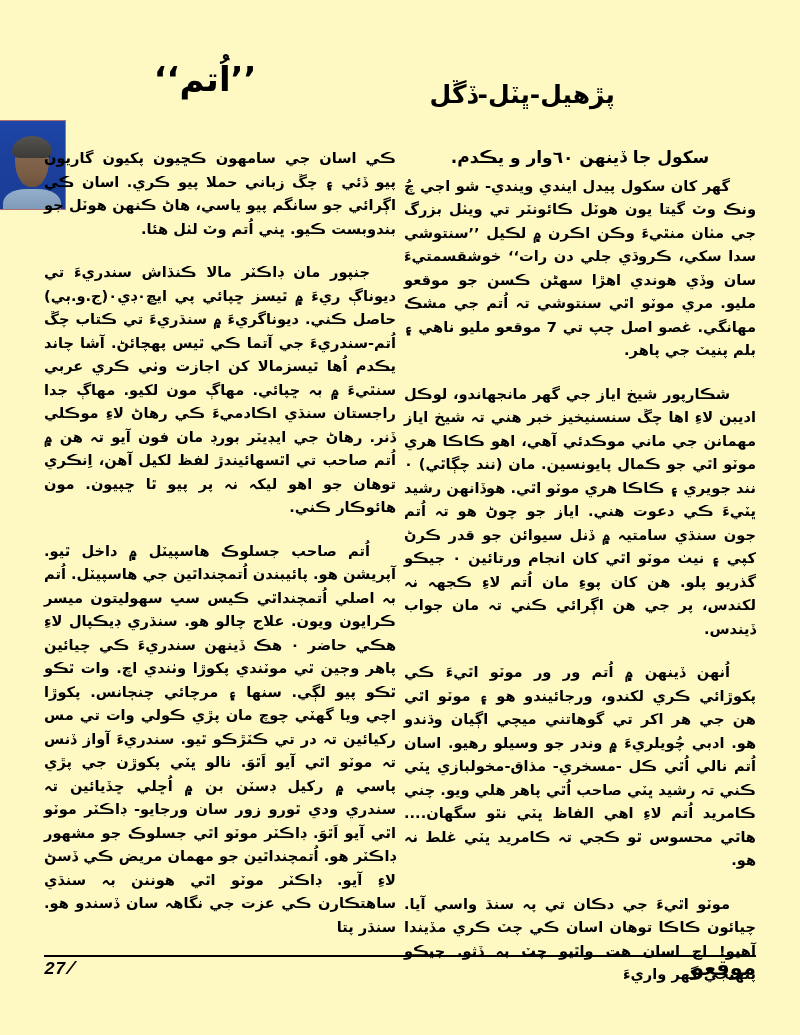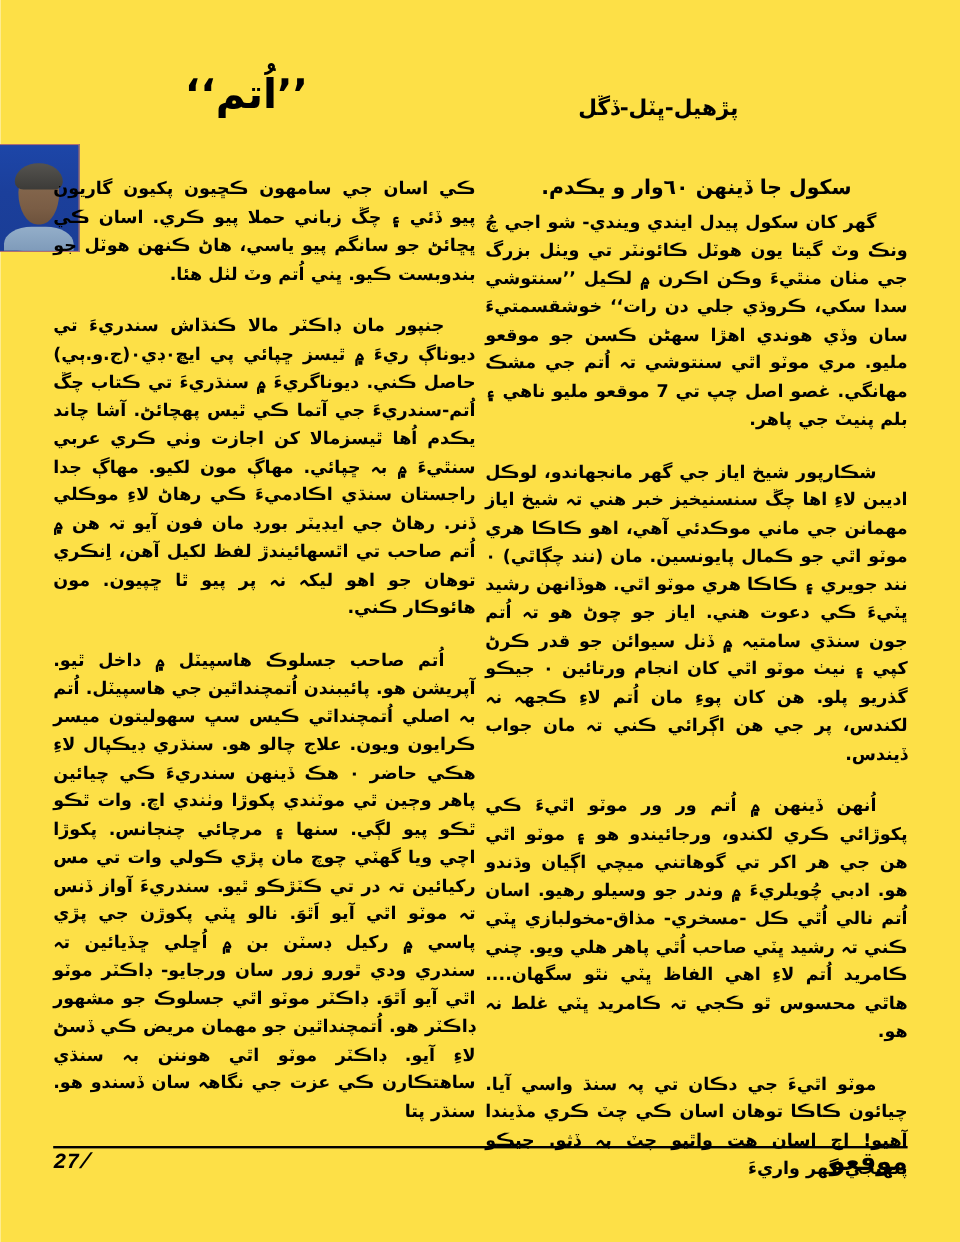--- a/index.html
+++ b/index.html
@@ -13,21 +13,21 @@
     height: 1035px;
     position: relative;
     font-family: "DejaVu Sans", "Liberation Sans", sans-serif;
     color: #000000;
     overflow: hidden;
   }
 
   .page {
     position: absolute;
     inset: 0;
-    background: #fde047;
+    background: #fef9c3;
   }
 
   
   .masthead {
     position: absolute;
     top: 52px;
     left: 40px;
     right: 40px;
     height: 130px;
   }
@@ -44,21 +44,21 @@
     font-weight: 700;
     line-height: 1.25;
     letter-spacing: 0px;
   }
 
   .byline {
     position: absolute;
     top: 28px;
     right: 145px;
     direction: rtl;
-    font-size: 18px;
+    font-size: 25px;
     font-weight: 700;
     white-space: nowrap;
   }
 
   
   .portrait-frame {
     position: absolute;
     top: 68px;
     right: 694px; 
     width: 66px;
@@ -217,21 +217,21 @@
 
     <div class="col col-right">
       <div class="section-head">سکول جا ڏينهن ٦٠وار و يڪدم.</div>
       <p>گهر کان سکول پيدل ايندي ويندي- شو اجي چُ ونڪ وٽ گيتا يون هوٽل ڪائونٽر تي ويٺل بزرگ جي مٺان منٿيءَ وڪن اڪرن ۾ لڪيل ’’سنتوشي سدا سکي، ڪروڌي جلي دن رات‘‘ خوشقسمتيءَ سان وڏي هوندي اهڙا سهڻن ڪسن جو موقعو مليو. مري موٽو اٿي سنتوشي تہ اُتم جي مشڪ مهانگي. غصو اصل چپ تي 7 موقعو مليو ناهي ۽ بلم پنيٽ جي پاهر.</p>
       <p>شڪارپور شيخ اياز جي گهر مانجهاندو، لوڪل اديبن لاءِ اها چڱ سنسنيخيز خبر هني تہ شيخ اياز مهمانن جي ماني موڪدئي آهي، اهو ڪاڪا هري موٽو اٿي جو ڪمال پايونسين. مان (نند چڳاٿي) ۰ نند جويري ۽ ڪاڪا هري موٽو اٿي. هوڏانهن رشيد ڀٽيءَ ڪي دعوت هني. اياز جو چوڻ هو تہ اُتم جون سنڌي سامتيہ ۾ ڏنل سيوائن جو قدر ڪرڻ کپي ۽ نيٺ موٽو اٿي کان انجام ورتائين ۰ جيڪو گذريو پلو. هن کان پوءِ مان اُتم لاءِ ڪجهہ نہ لکندس، پر جي هن اڳرائي ڪني تہ مان جواب ڏيندس.</p>
       <p>اُنهن ڏينهن ۾ اُتم ور ور موٽو اٿيءَ ڪي پکوڙائي ڪري لکندو، ورجائيندو هو ۽ موٽو اٿي هن جي هر اکر تي گوهاتني ميچي اڳيان وڌندو هو. ادبي چُويلريءَ ۾ وندر جو وسيلو رهيو. اسان اُتم نالي اُٿي ڪل -مسخري- مذاق-مخولبازي ڀٽي ڪني تہ رشيد ڀٽي صاحب اُٿي پاهر هلي ويو. چني ڪامريد اُتم لاءِ اهي الفاظ ڀٽي نٿو سگهان.... هاٿي محسوس ٿو ڪجي تہ ڪامريد ڀٽي غلط نہ هو.</p>
       <p>موٽو اٿيءَ جي دڪان تي پہ سنڌ واسي آيا. چيائون ڪاڪا توهان اسان ڪي چٽ ڪري مڏيندا آهيو! اڄ اسان هت واٿيو چٽ بہ ڏثو. جيڪو پنهنجي گهر واريءَ</p>
     </div>
 
     <div class="col col-left">
-      <p class="no-indent">ڪي اسان جي سامهون ڪڇيون پکيون گاريون پيو ڏئي ۽ چڱ زباني حملا پيو ڪري. اسان ڪي ڀڇائڻ جو سانگم پيو ياسي، هاڻ ڪنهن هوٽل جو بندوبست ڪيو. ڀني اُتم وٽ لٺل هئا.</p>
+      <p class="no-indent">ڪي اسان جي سامهون ڪڇيون پکيون گاريون پيو ڏئي ۽ چڱ زباني حملا پيو ڪري. اسان ڪي اڳرائي جو سانگم پيو ياسي، هاڻ ڪنهن هوٽل جو بندوبست ڪيو. ڀني اُتم وٽ لٺل هئا.</p>
       <p>جنپور مان ڊاڪٽر مالا ڪنڌاش سندريءَ تي ديوناڳ ريءَ ۾ ٿيسز ڇپائي پي ايڇ٠ڊي٠(ج.و.ٻي) حاصل ڪني. ديوناگريءَ ۾ سنڌريءَ تي ڪتاب چڱ اُتم-سندريءَ جي آتما ڪي ٿيس پهچائڻ. آشا چاند يڪدم اُها ٿيسزمالا کن اجازت وٺي ڪري عربي سنٿيءَ ۾ بہ ڇپائي. مهاڳ مون لکيو. مهاڳ جدا راجستان سنڌي اڪادميءَ ڪي رهاڻ لاءِ موڪلي ڏنر. رهاڻ جي ايڊيٽر بورڊ مان فون آيو تہ هن ۾ اُتم صاحب تي اٿسهائيندڙ لفظ لکيل آهن، اِنڪري توهان جو اهو ليکہ نہ پر پيو ٿا ڇپيون. مون هائوڪار ڪني.</p>
       <p>اُتم صاحب جسلوڪ هاسپيٽل ۾ داخل ٿيو. آپريشن هو. پائيبندن اُتمچنداٿين جي هاسپيٽل. اُتم بہ اصلي اُتمچنداٿي ڪيس سڀ سهوليتون ميسر ڪرايون ويون. علاج چالو هو. سنڌري ڊيڪپال لاءِ هڪي حاضر ۰ هڪ ڏينهن سندريءَ ڪي چيائين پاهر وڄين ٿي موٽندي پکوڙا وٺندي اچ. وات ٿڪو ٿڪو پيو لڳي. سنها ۽ مرچائي چنڄانس. پکوڙا اچي ويا گهٽي چوچ مان پڙي ڪولي وات تي مس رکيائين تہ در تي ڪٽڙڪو ٿيو. سندريءَ آواز ڏنس تہ موٽو اٿي آيو اَٿوَ. نالو ڀٽي پکوڙن جي پڙي پاسي ۾ رکيل ڊسٽن بن ۾ اُڇلي ڇڏيائين تہ سندري ودي ٿورو زور سان ورجايو- ڊاڪٽر موٽو اٿي آيو اَٿوَ. ڊاڪٽر موٽو اٿي جسلوڪ جو مشهور ڊاڪٽر هو. اُتمچنداٿين جو مهمان مريض ڪي ڏسڻ لاءِ آيو. ڊاڪٽر موٽو اٿي هوننن بہ سنڌي ساهتڪارن ڪي عزت جي نگاهہ سان ڏسندو هو. سنڌر پتا</p>
     </div>
 
   </div>
 
   <div class="footer">
     <div class="footer-rule"></div>
     <div class="folio">27/</div>
     <div class="magazine-name">موقعو</div>

